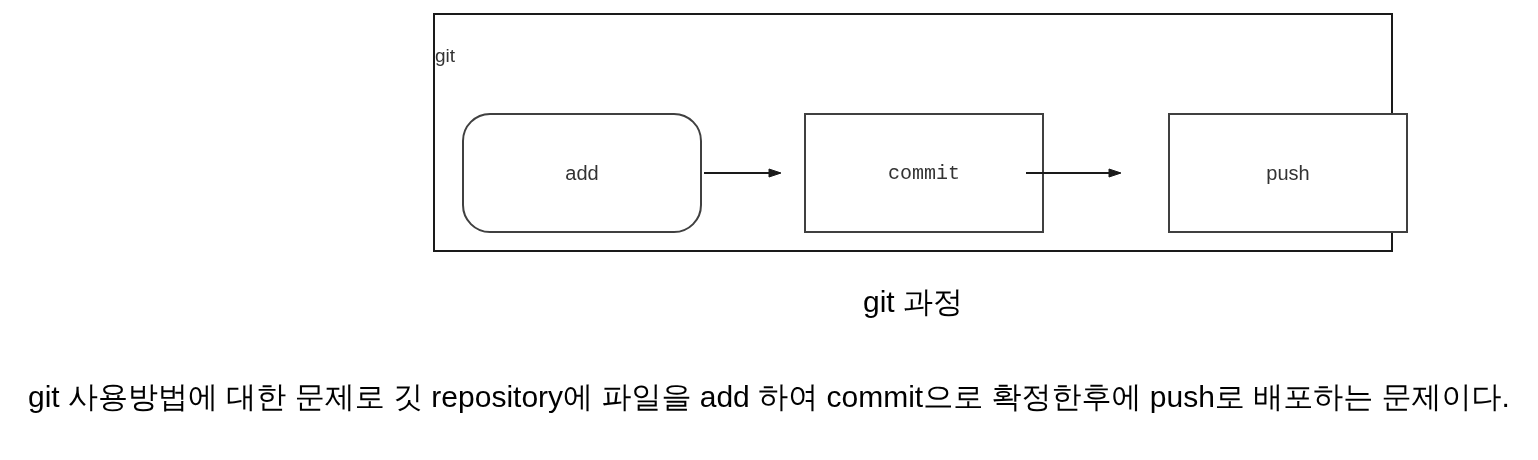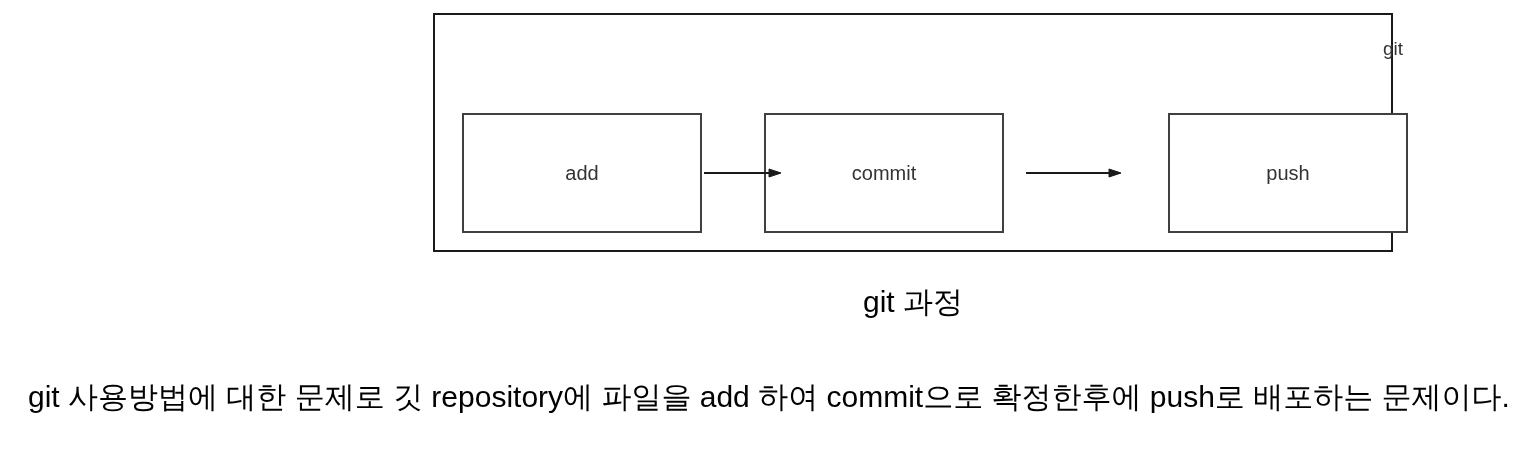--- a/index.html
+++ b/index.html
@@ -21,42 +21,41 @@
     left: 433px;
     top: 13px;
     width: 960px;
     height: 239px;
     border: 2px solid #1a1a1a;
     background: #ffffff;
   }
   .container-label {
     position: absolute;
     left: 0;
-    top: 23px;
+    top: 30px;
     width: 100%;
-    text-align: right;
+    text-align: left;
     font-size: 19px;
     color: #333333;
-    margin-left: 12px;
   }
   .node {
     position: absolute;
     top: 113px;
     width: 240px;
     height: 120px;
     border: 2px solid #404040;
     background: #ffffff;
     display: flex;
     align-items: center;
     justify-content: center;
     font-size: 20px;
     color: #333333;
   }
-  .node-add    { left: 462px; }
-  .node-commit { left: 764px; }
+  .node-add    { left: 462px; border-radius: 28px; }
+  .node-commit { left: 804px; font-family: Liberation Mono, monospace; }
   .node-push   { left: 1124px; margin-left: 44px; }
   .arrow-layer {
     position: absolute;
     left: 0; top: 0;
     width: 1538px; height: 460px;
     pointer-events: none;
   }
   .diagram-caption {
     position: absolute;
     left: 433px;

